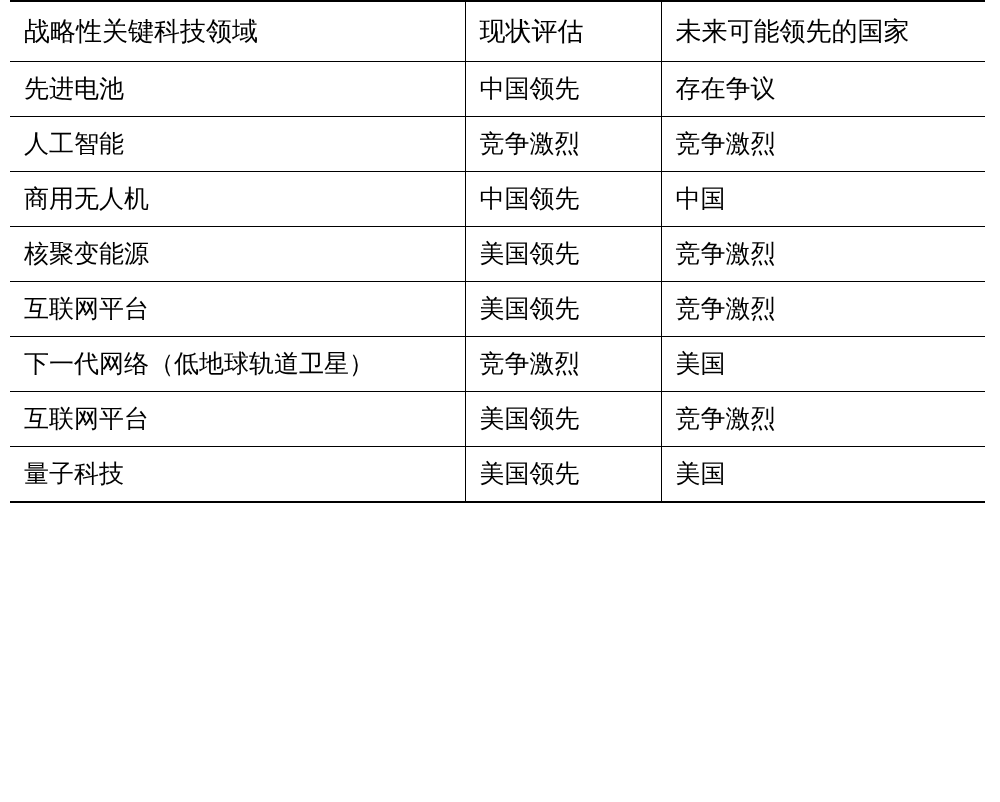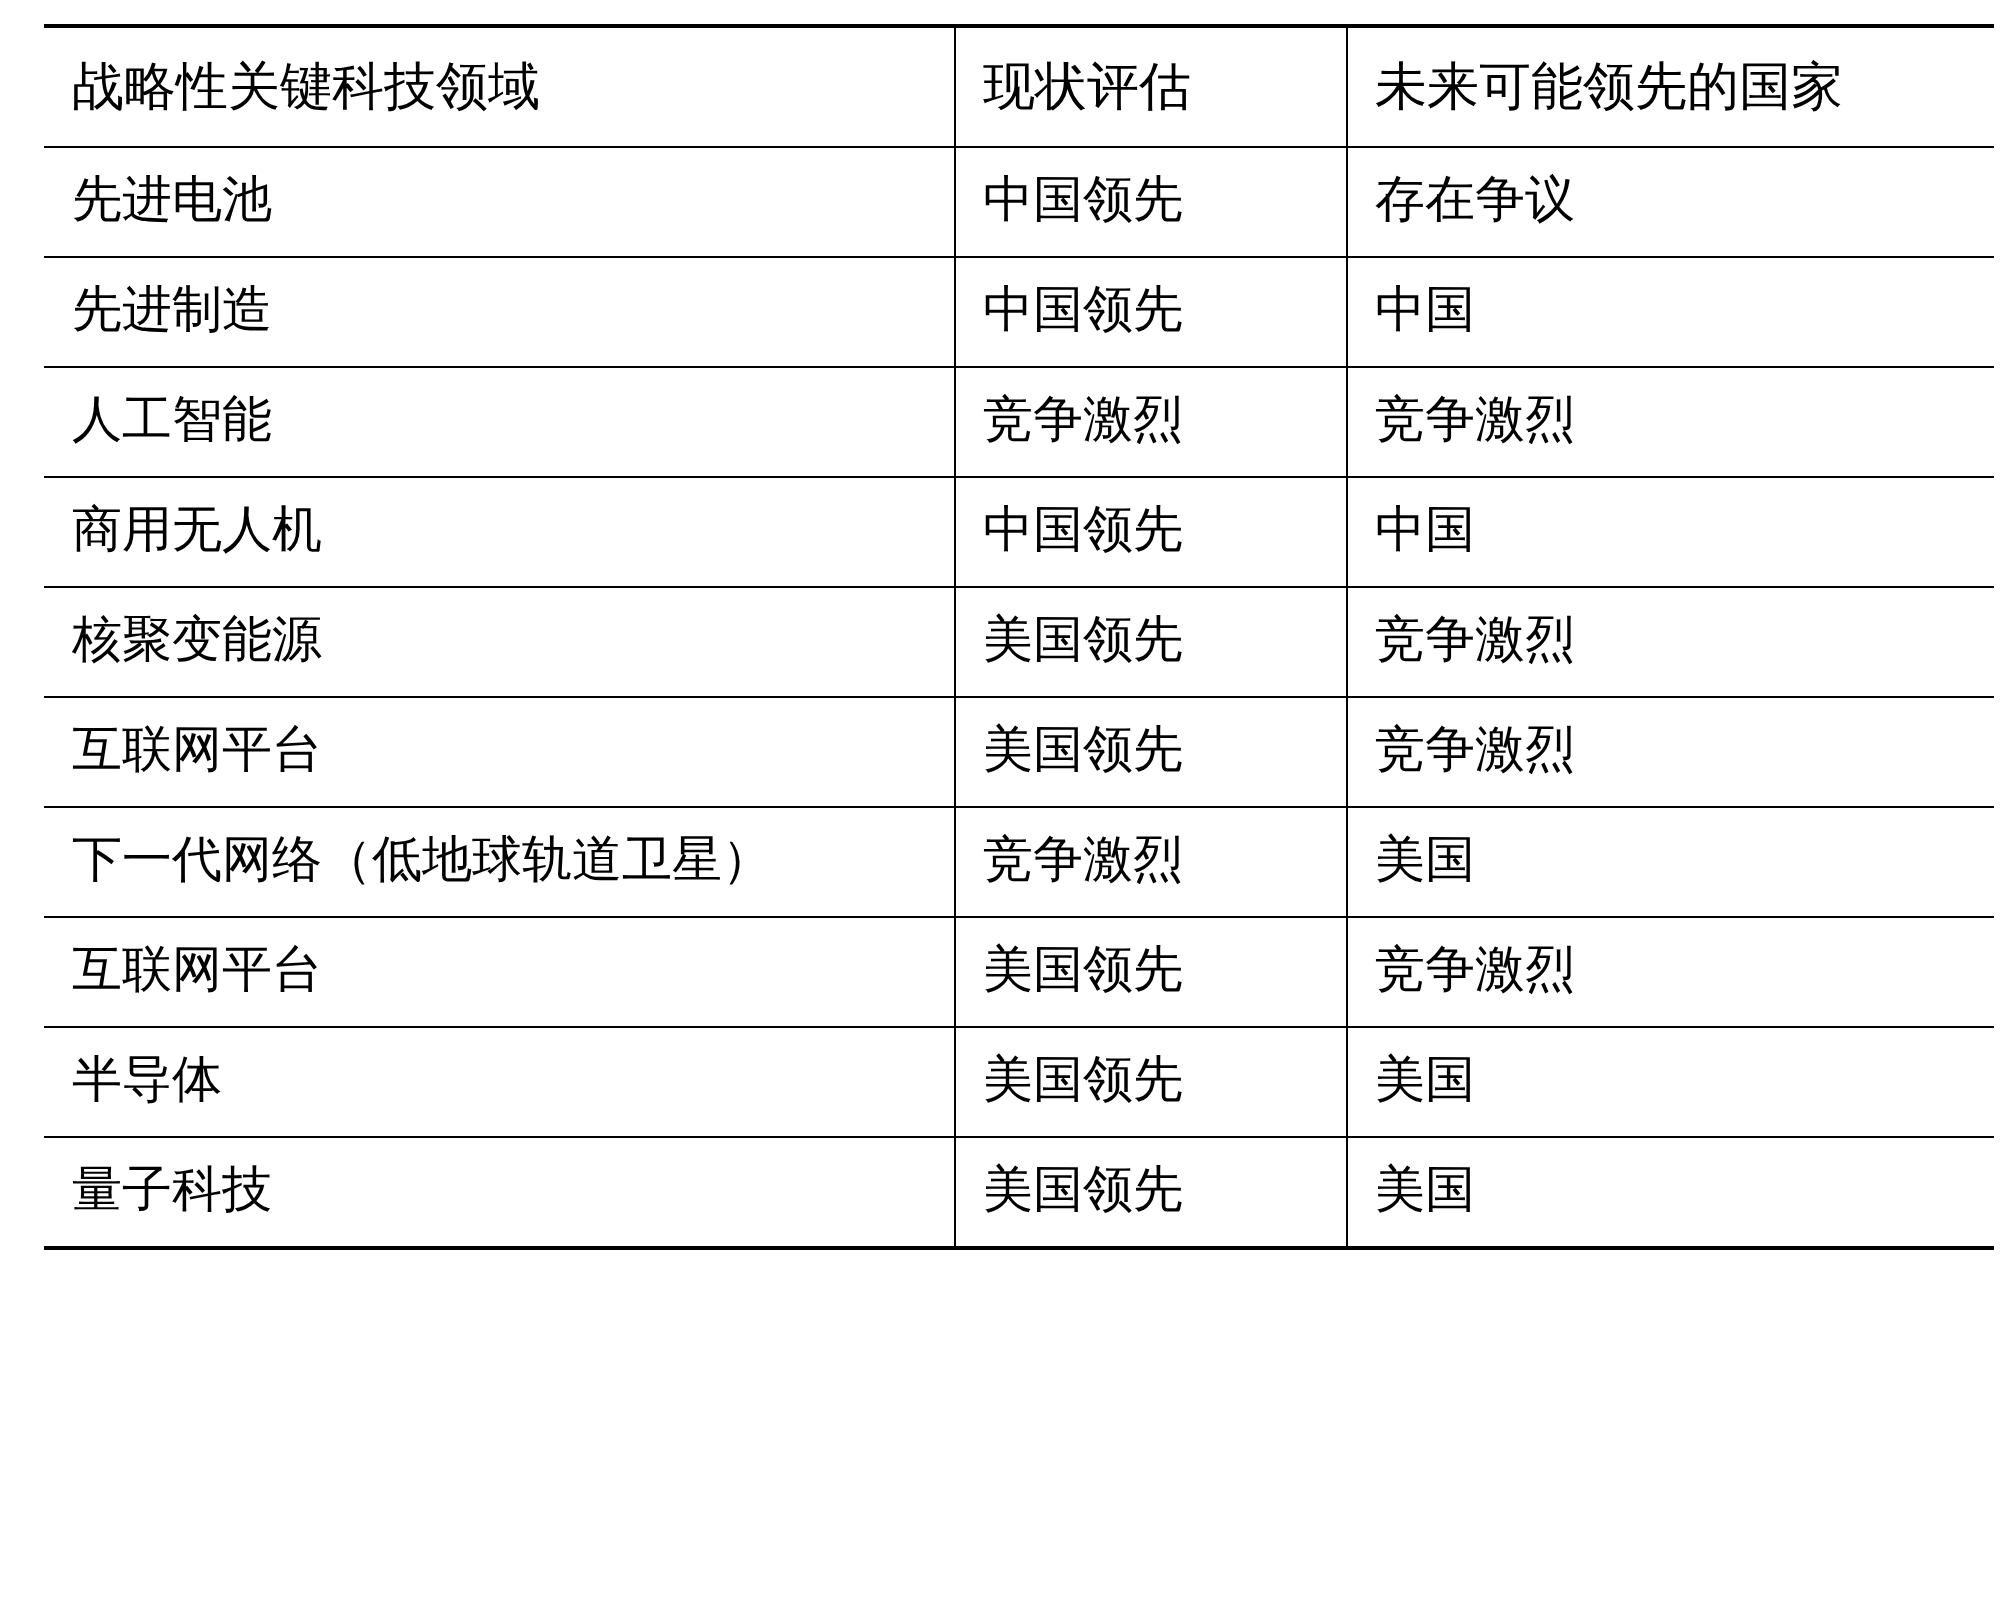--- a/index.html
+++ b/index.html
@@ -10,21 +10,21 @@
   body {
     width: 1000px;
     height: 802px;
     font-family: "Liberation Serif", "DejaVu Serif", serif;
     color: #000000;
     overflow: hidden;
   }
   .table-wrap {
     width: 848px;
     box-sizing: border-box;
-    padding: 12px;
+    padding: 0;
   }
   table.tech-table {
     border-collapse: collapse;
     width: 975px;
     margin: 0 0 0 10px;
     table-layout: fixed;
   }
   table.tech-table col.col-domain { width: 455px; }
   table.tech-table col.col-status { width: 196px; }
   table.tech-table col.col-future { width: 324px; }
@@ -80,25 +80,20 @@
         <th class="c2">未来可能领先的国家</th>
       </tr>
     </thead>
     <tbody>
       <tr>
         <td class="c0">先进电池</td>
         <td class="c1">中国领先</td>
         <td class="c2">存在争议</td>
       </tr>
       <tr>
-        <td class="c0">先进制造</td>
-        <td class="c1">中国领先</td>
-        <td class="c2">中国</td>
-      </tr>
-      <tr>
         <td class="c0">人工智能</td>
         <td class="c1">竞争激烈</td>
         <td class="c2">竞争激烈</td>
       </tr>
       <tr>
         <td class="c0">商用无人机</td>
         <td class="c1">中国领先</td>
         <td class="c2">中国</td>
       </tr>
       <tr>
@@ -115,24 +110,19 @@
         <td class="c0">下一代网络（低地球轨道卫星）</td>
         <td class="c1">竞争激烈</td>
         <td class="c2">美国</td>
       </tr>
       <tr>
         <td class="c0">互联网平台</td>
         <td class="c1">美国领先</td>
         <td class="c2">竞争激烈</td>
       </tr>
       <tr>
-        <td class="c0">半导体</td>
-        <td class="c1">美国领先</td>
-        <td class="c2">美国</td>
-      </tr>
-      <tr>
         <td class="c0">量子科技</td>
         <td class="c1">美国领先</td>
         <td class="c2">美国</td>
       </tr>
     </tbody>
   </table>
 </div>
 
 </body></html>

